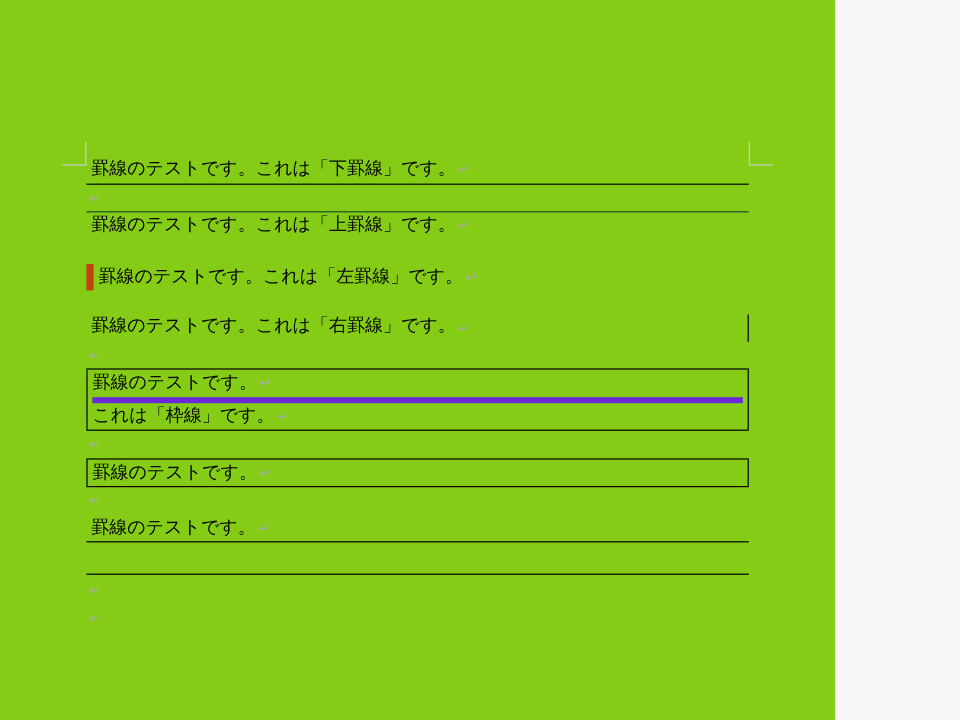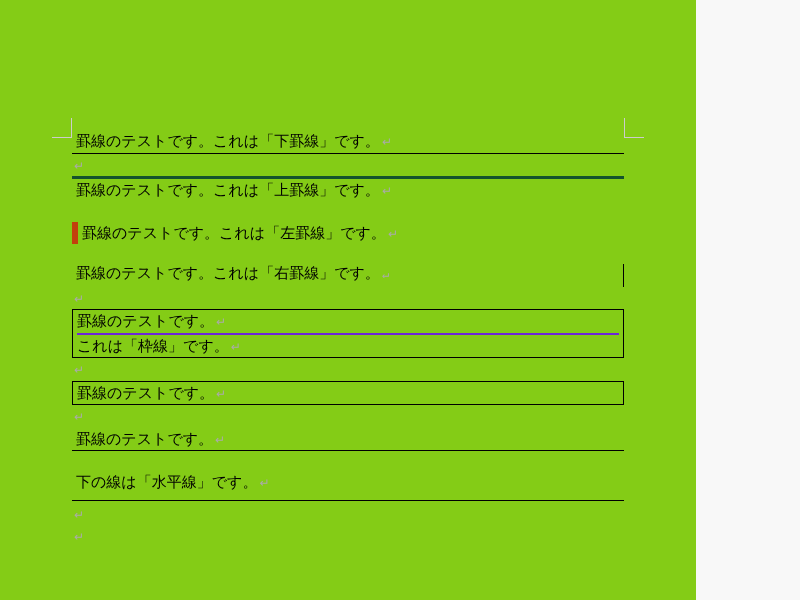--- a/index.html
+++ b/index.html
@@ -33,26 +33,26 @@
       min-height: 22px;
       position: relative;
     }
     .return-mark::after {
       content: "↵";
       color: #aaa;
       font-size: 12px;
       margin-left: 2px;
     }
     .border-bottom { border-bottom: 1px solid #000; }
-    .border-top { border-top: 3px solid #14532d; }
+    .border-top { border-top: 1px solid #14532d; }
     .border-left { border-left: 6px solid #c2410c; padding-left: 4px; }
     .border-right { border-right: 1px solid #000; padding-left: 4px; font-family: Liberation Mono, monospace; }
     .box-full { border: 1px solid #000; padding: 0 4px; }
     .box-full .line { min-height: 20px; }
-    .box-full .line + .line { border-top: 2px solid #6d28d9; }
+    .box-full .line + .line { border-top: 5px solid #6d28d9; }
     .box-outer { border: 1px solid #000; padding: 0 4px; }
     .inner-bot { border-bottom: 1px solid #000; }
     .hr-line {
       border-bottom: 1px solid #000;
       margin-top: 6px;
       margin-bottom: 2px;
     }
     .blank { height: 20px; }
     .text { padding-left: 4px; }
   </style>
@@ -94,21 +94,18 @@
     <div class="box-outer">
       <div class="line"><span class="return-mark">罫線のテストです。</span></div>
     </div>
     <div class="line"><span class="return-mark"></span></div>
 
     <div class="line inner-bot">
       <span class="text return-mark">罫線のテストです。</span>
     </div>
     <div class="blank"></div>
 
-    <div class="line">
-      <span class="text return-mark">下の線は「水平線」です。</span>
-    </div>
     <div class="hr-line"></div>
     <div class="line"><span class="return-mark"></span></div>
     <div class="line"><span class="return-mark"></span></div>
 
   </div>
 </div>
 
 </body></html>

